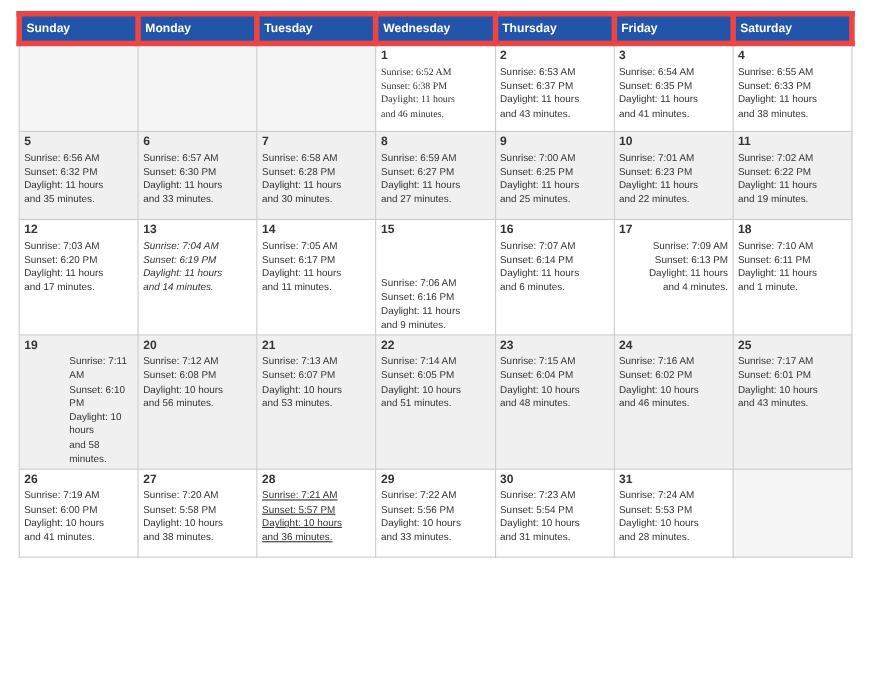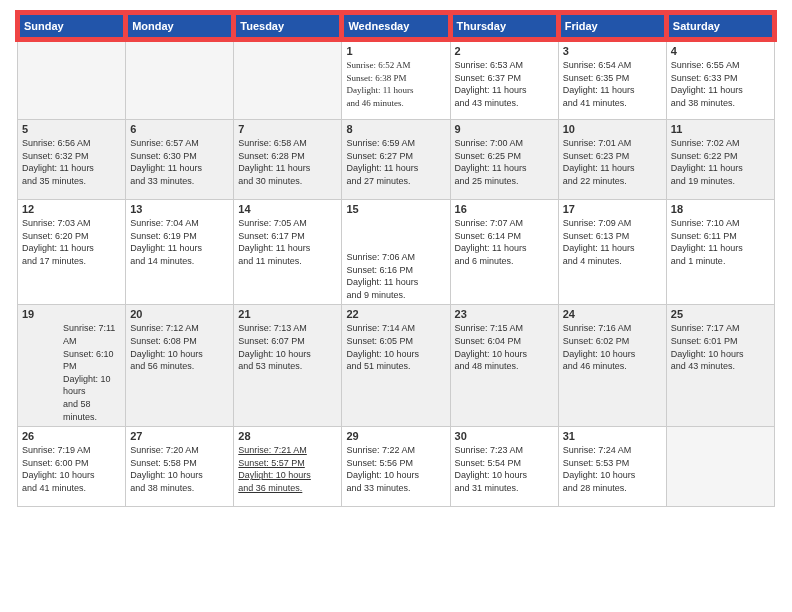--- a/index.html
+++ b/index.html
@@ -195,21 +195,21 @@
         <tr>
           <td>
             <span class="day-number">12</span>
             <div class="day-info" style="white-space: pre-line;">Sunrise: 7:03 AM
 Sunset: 6:20 PM
 Daylight: 11 hours
 and 17 minutes.</div>
           </td>
           <td>
             <span class="day-number">13</span>
-            <div class="day-info" style="white-space: pre-line;">Sunrise: 7:04 AM
+            <div class="day-info" style="white-space: pre-line; font-style: italic;">Sunrise: 7:04 AM
 Sunset: 6:19 PM
 Daylight: 11 hours
 and 14 minutes.</div>
           </td>
           <td>
             <span class="day-number">14</span>
             <div class="day-info" style="white-space: pre-line;">Sunrise: 7:05 AM
 Sunset: 6:17 PM
 Daylight: 11 hours
 and 11 minutes.</div>
@@ -223,21 +223,21 @@
           </td>
           <td>
             <span class="day-number">16</span>
             <div class="day-info" style="white-space: pre-line;">Sunrise: 7:07 AM
 Sunset: 6:14 PM
 Daylight: 11 hours
 and 6 minutes.</div>
           </td>
           <td>
             <span class="day-number">17</span>
-            <div class="day-info" style="white-space: pre-line;">Sunrise: 7:09 AM
+            <div class="day-info" style="white-space: pre-line; text-align: right;">Sunrise: 7:09 AM
 Sunset: 6:13 PM
 Daylight: 11 hours
 and 4 minutes.</div>
           </td>
           <td>
             <span class="day-number">18</span>
             <div class="day-info" style="white-space: pre-line;">Sunrise: 7:10 AM
 Sunset: 6:11 PM
 Daylight: 11 hours
 and 1 minute.</div>

